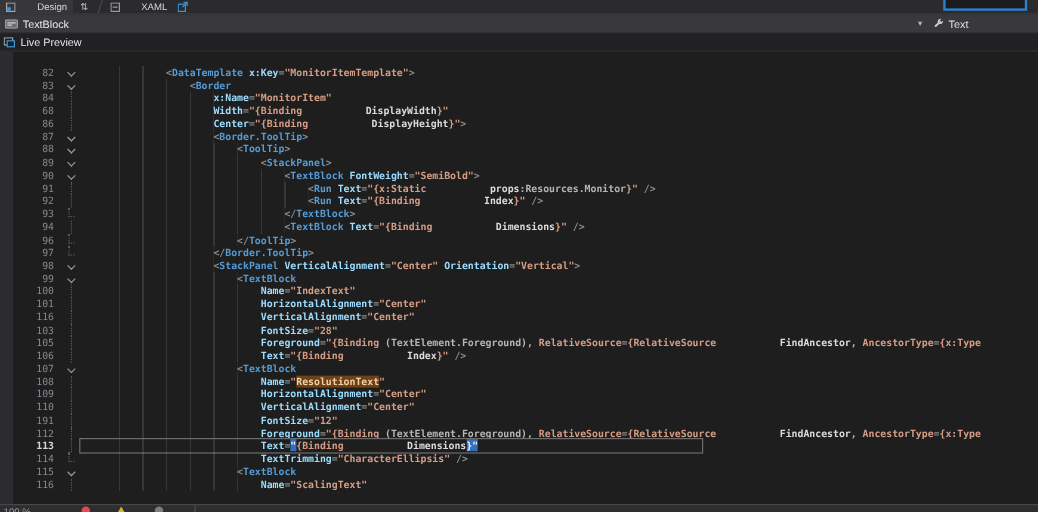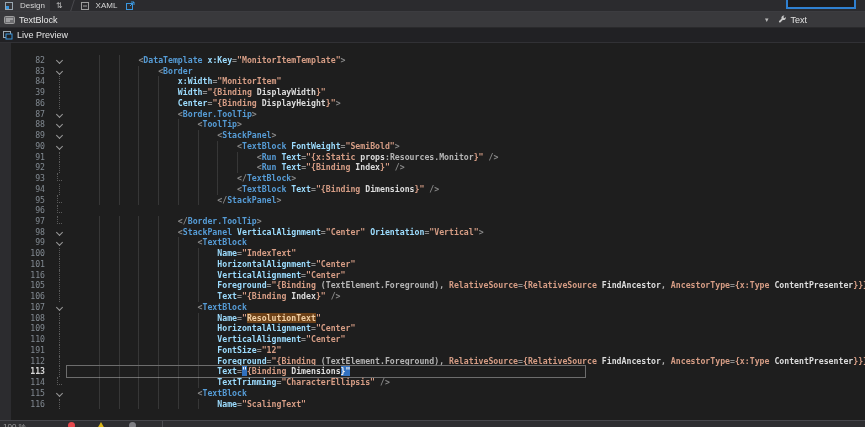--- a/index.html
+++ b/index.html
@@ -7,21 +7,21 @@
     width:865px;height:427px;position:relative;overflow:hidden;
     background:#1e1e1e;font-family:"Liberation Sans",sans-serif;
     -webkit-font-smoothing:antialiased;
   }
   
   .tabstrip{
     position:absolute;left:0;top:0;width:865px;height:11px;
     background:#2b2b2e;border-bottom:1px solid #3c3c40;
     display:flex;align-items:center;font-size:8px;color:#d6d6d6;
   }
-  .tab{display:flex;align-items:center;height:11px;padding:0 5px;gap:7px;}
+  .tab{display:flex;align-items:center;height:11px;padding:0 5px;gap:18px;}
   .tab.design{background:#37373a;}
   .swapbtn{color:#bdbdbd;font-size:8px;margin:0 6px;line-height:10px;}
   .slant{width:1px;height:11px;background:#4a4a4e;transform:skewX(-18deg);margin:0 3px;}
   .miniicon{display:inline-block;}
   .popout{margin-left:4px;}
   
   .bluebox{
     position:absolute;left:786px;top:-2px;width:70px;height:11px;
     background:#1b1b1d;border:2px solid #2f80d0;box-sizing:border-box;
   }
@@ -56,21 +56,21 @@
   .chev{display:inline-block;width:4px;height:4px;border-right:1px solid #9a9a9a;border-bottom:1px solid #9a9a9a;transform:rotate(45deg);margin-top:2px;}
   .vln{display:inline-block;width:0;height:10.74px;border-left:1px dotted #5a5a5a;}
   .crn{display:inline-block;width:4px;height:7px;border-left:1px dotted #5a5a5a;border-bottom:1px dotted #5a5a5a;margin-bottom:2px;}
   .code{position:absolute;left:72px;top:0;padding-left:27px;}
   .ind{display:inline-block;height:10.74px;vertical-align:top;
        background-image:repeating-linear-gradient(to right,rgba(255,255,255,.11) 0,rgba(255,255,255,.11) 1px,transparent 1px,transparent 4ch);}
   .tok.d{color:#8a8a8a;}
   .tok.e{color:#569cd6;}
   .tok.a{color:#9cdcfe;}
   .tok.v{color:#d69d85;}
-  .tok.w{color:#dcdcdc;}
+  .tok.w{color:#dcdcdc;margin-left:48px;}
   .tok.g{color:#b5b5b5;}
   .tok.n{color:#cccccc;}
   .tok.h{color:#f2d0a4;background:#6e4218;}
   .tok.s{color:#f2f2f2;background:#3271c0;}
   .curbox{position:absolute;left:66px;top:-1px;width:518px;height:10.74px;border:1px solid #6d6d6d;pointer-events:none;}
   
   .bottombar{
     position:absolute;left:0;top:420px;width:865px;height:7px;overflow:hidden;
     background:#2e2e31;border-top:1px solid #46464b;box-sizing:border-box;
     display:flex;align-items:flex-start;font-size:8px;color:#9d9d9d;
@@ -133,39 +133,39 @@
       <rect x="0.5" y="0.5" width="7" height="6" fill="none" stroke="#9aa7b0"></rect>
       <rect x="3" y="3" width="6" height="5" fill="#1e1e1e" stroke="#3a96dd"></rect>
     </svg>
   <span>Live Preview</span>
 </div>
 
 <div class="mstrip"></div>
 <div class="editor" id="editor">
     <div class="cl"><span class="ln">82</span><span class="fold"><i class="chev"></i></span><span class="code"><span class="ind" style="width: 8ch;"></span><span class="tok d">&lt;</span><span class="tok e">DataTemplate</span><span class="tok n"> </span><span class="tok a">x:Key</span><span class="tok d">=</span><span class="tok v">"MonitorItemTemplate"</span><span class="tok d">&gt;</span></span></div>
     <div class="cl"><span class="ln">83</span><span class="fold"><i class="chev"></i></span><span class="code"><span class="ind" style="width: 12ch;"></span><span class="tok d">&lt;</span><span class="tok e">Border</span></span></div>
-    <div class="cl"><span class="ln">84</span><span class="fold"><i class="vln"></i></span><span class="code"><span class="ind" style="width: 16ch;"></span><span class="tok a">x:Width</span><span class="tok d">=</span><span class="tok v">"MonitorItem"</span></span></div>
-    <div class="cl"><span class="ln">39</span><span class="fold"><i class="vln"></i></span><span class="code"><span class="ind" style="width: 16ch;"></span><span class="tok a">Width</span><span class="tok d">=</span><span class="tok v">"{Binding </span><span class="tok w">DisplayWidth</span><span class="tok v">}"</span></span></div>
+    <div class="cl"><span class="ln">84</span><span class="fold"><i class="vln"></i></span><span class="code"><span class="ind" style="width: 16ch;"></span><span class="tok a">x:Name</span><span class="tok d">=</span><span class="tok v">"MonitorItem"</span></span></div>
+    <div class="cl"><span class="ln">68</span><span class="fold"><i class="vln"></i></span><span class="code"><span class="ind" style="width: 16ch;"></span><span class="tok a">Width</span><span class="tok d">=</span><span class="tok v">"{Binding </span><span class="tok w">DisplayWidth</span><span class="tok v">}"</span></span></div>
     <div class="cl"><span class="ln">86</span><span class="fold"><i class="vln"></i></span><span class="code"><span class="ind" style="width: 16ch;"></span><span class="tok a">Center</span><span class="tok d">=</span><span class="tok v">"{Binding </span><span class="tok w">DisplayHeight</span><span class="tok v">}"</span><span class="tok d">&gt;</span></span></div>
     <div class="cl"><span class="ln">87</span><span class="fold"><i class="chev"></i></span><span class="code"><span class="ind" style="width: 16ch;"></span><span class="tok d">&lt;</span><span class="tok e">Border.ToolTip</span><span class="tok d">&gt;</span></span></div>
     <div class="cl"><span class="ln">88</span><span class="fold"><i class="chev"></i></span><span class="code"><span class="ind" style="width: 20ch;"></span><span class="tok d">&lt;</span><span class="tok e">ToolTip</span><span class="tok d">&gt;</span></span></div>
     <div class="cl"><span class="ln">89</span><span class="fold"><i class="chev"></i></span><span class="code"><span class="ind" style="width: 24ch;"></span><span class="tok d">&lt;</span><span class="tok e">StackPanel</span><span class="tok d">&gt;</span></span></div>
     <div class="cl"><span class="ln">90</span><span class="fold"><i class="chev"></i></span><span class="code"><span class="ind" style="width: 28ch;"></span><span class="tok d">&lt;</span><span class="tok e">TextBlock</span><span class="tok n"> </span><span class="tok a">FontWeight</span><span class="tok d">=</span><span class="tok v">"SemiBold"</span><span class="tok d">&gt;</span></span></div>
     <div class="cl"><span class="ln">91</span><span class="fold"><i class="vln"></i></span><span class="code"><span class="ind" style="width: 32ch;"></span><span class="tok d">&lt;</span><span class="tok e">Run</span><span class="tok n"> </span><span class="tok a">Text</span><span class="tok d">=</span><span class="tok v">"{x:Static </span><span class="tok w">props</span><span class="tok g">:Resources.Monitor</span><span class="tok v">}"</span><span class="tok d"> /&gt;</span></span></div>
     <div class="cl"><span class="ln">92</span><span class="fold"><i class="vln"></i></span><span class="code"><span class="ind" style="width: 32ch;"></span><span class="tok d">&lt;</span><span class="tok e">Run</span><span class="tok n"> </span><span class="tok a">Text</span><span class="tok d">=</span><span class="tok v">"{Binding </span><span class="tok w">Index</span><span class="tok v">}"</span><span class="tok d"> /&gt;</span></span></div>
     <div class="cl"><span class="ln">93</span><span class="fold"><i class="crn"></i></span><span class="code"><span class="ind" style="width: 28ch;"></span><span class="tok d">&lt;/</span><span class="tok e">TextBlock</span><span class="tok d">&gt;</span></span></div>
     <div class="cl"><span class="ln">94</span><span class="fold"><i class="vln"></i></span><span class="code"><span class="ind" style="width: 28ch;"></span><span class="tok d">&lt;</span><span class="tok e">TextBlock</span><span class="tok n"> </span><span class="tok a">Text</span><span class="tok d">=</span><span class="tok v">"{Binding </span><span class="tok w">Dimensions</span><span class="tok v">}"</span><span class="tok d"> /&gt;</span></span></div>
-    <div class="cl"><span class="ln">95</span><span class="fold"><i class="crn"></i></span><span class="code"><span class="ind" style="width: 24ch;"></span><span class="tok d">&lt;/</span><span class="tok e">StackPanel</span><span class="tok d">&gt;</span></span></div>
-    <div class="cl"><span class="ln">96</span><span class="fold"><i class="crn"></i></span></div>
+    <div class="cl"><span class="ln">96</span><span class="fold"><i class="crn"></i></span><span class="code"><span class="ind" style="width: 20ch;"></span><span class="tok d">&lt;/</span><span class="tok e">ToolTip</span><span class="tok d">&gt;</span></span></div>
     <div class="cl"><span class="ln">97</span><span class="fold"><i class="crn"></i></span><span class="code"><span class="ind" style="width: 16ch;"></span><span class="tok d">&lt;/</span><span class="tok e">Border.ToolTip</span><span class="tok d">&gt;</span></span></div>
     <div class="cl"><span class="ln">98</span><span class="fold"><i class="chev"></i></span><span class="code"><span class="ind" style="width: 16ch;"></span><span class="tok d">&lt;</span><span class="tok e">StackPanel</span><span class="tok n"> </span><span class="tok a">VerticalAlignment</span><span class="tok d">=</span><span class="tok v">"Center"</span><span class="tok n"> </span><span class="tok a">Orientation</span><span class="tok d">=</span><span class="tok v">"Vertical"</span><span class="tok d">&gt;</span></span></div>
     <div class="cl"><span class="ln">99</span><span class="fold"><i class="chev"></i></span><span class="code"><span class="ind" style="width: 20ch;"></span><span class="tok d">&lt;</span><span class="tok e">TextBlock</span></span></div>
     <div class="cl"><span class="ln">100</span><span class="fold"><i class="vln"></i></span><span class="code"><span class="ind" style="width: 24ch;"></span><span class="tok a">Name</span><span class="tok d">=</span><span class="tok v">"IndexText"</span></span></div>
     <div class="cl"><span class="ln">101</span><span class="fold"><i class="vln"></i></span><span class="code"><span class="ind" style="width: 24ch;"></span><span class="tok a">HorizontalAlignment</span><span class="tok d">=</span><span class="tok v">"Center"</span></span></div>
     <div class="cl"><span class="ln">116</span><span class="fold"><i class="vln"></i></span><span class="code"><span class="ind" style="width: 24ch;"></span><span class="tok a">VerticalAlignment</span><span class="tok d">=</span><span class="tok v">"Center"</span></span></div>
+    <div class="cl"><span class="ln">103</span><span class="fold"><i class="vln"></i></span><span class="code"><span class="ind" style="width: 24ch;"></span><span class="tok a">FontSize</span><span class="tok d">=</span><span class="tok v">"28"</span></span></div>
     <div class="cl"><span class="ln">105</span><span class="fold"><i class="vln"></i></span><span class="code"><span class="ind" style="width: 24ch;"></span><span class="tok a">Foreground</span><span class="tok d">=</span><span class="tok v">"{Binding </span><span class="tok g">(TextElement.Foreground), </span><span class="tok v">RelativeSource</span><span class="tok d">=</span><span class="tok v">{RelativeSource </span><span class="tok w">FindAncestor</span><span class="tok g">, </span><span class="tok v">AncestorType</span><span class="tok d">=</span><span class="tok v">{x:Type </span><span class="tok w">ContentPresenter</span><span class="tok v">}}}"</span></span></div>
     <div class="cl"><span class="ln">106</span><span class="fold"><i class="vln"></i></span><span class="code"><span class="ind" style="width: 24ch;"></span><span class="tok a">Text</span><span class="tok d">=</span><span class="tok v">"{Binding </span><span class="tok w">Index</span><span class="tok v">}"</span><span class="tok d"> /&gt;</span></span></div>
     <div class="cl"><span class="ln">107</span><span class="fold"><i class="chev"></i></span><span class="code"><span class="ind" style="width: 20ch;"></span><span class="tok d">&lt;</span><span class="tok e">TextBlock</span></span></div>
     <div class="cl"><span class="ln">108</span><span class="fold"><i class="vln"></i></span><span class="code"><span class="ind" style="width: 24ch;"></span><span class="tok a">Name</span><span class="tok d">=</span><span class="tok v">"</span><span class="tok h">ResolutionText</span><span class="tok v">"</span></span></div>
     <div class="cl"><span class="ln">109</span><span class="fold"><i class="vln"></i></span><span class="code"><span class="ind" style="width: 24ch;"></span><span class="tok a">HorizontalAlignment</span><span class="tok d">=</span><span class="tok v">"Center"</span></span></div>
     <div class="cl"><span class="ln">110</span><span class="fold"><i class="vln"></i></span><span class="code"><span class="ind" style="width: 24ch;"></span><span class="tok a">VerticalAlignment</span><span class="tok d">=</span><span class="tok v">"Center"</span></span></div>
     <div class="cl"><span class="ln">191</span><span class="fold"><i class="vln"></i></span><span class="code"><span class="ind" style="width: 24ch;"></span><span class="tok a">FontSize</span><span class="tok d">=</span><span class="tok v">"12"</span></span></div>
     <div class="cl"><span class="ln">112</span><span class="fold"><i class="vln"></i></span><span class="code"><span class="ind" style="width: 24ch;"></span><span class="tok a">Foreground</span><span class="tok d">=</span><span class="tok v">"{Binding </span><span class="tok g">(TextElement.Foreground), </span><span class="tok v">RelativeSource</span><span class="tok d">=</span><span class="tok v">{RelativeSource </span><span class="tok w">FindAncestor</span><span class="tok g">, </span><span class="tok v">AncestorType</span><span class="tok d">=</span><span class="tok v">{x:Type </span><span class="tok w">ContentPresenter</span><span class="tok v">}}}"</span></span></div>
     <div class="cl current"><span class="ln">113</span><span class="fold"><i class="vln"></i></span><span class="code"><span class="ind" style="width: 24ch;"></span><span class="tok a">Text</span><span class="tok d">=</span><span class="tok s">"</span><span class="tok v">{Binding </span><span class="tok w">Dimensions</span><span class="tok s">}"</span></span><div class="curbox"></div></div>
     <div class="cl"><span class="ln">114</span><span class="fold"><i class="crn"></i></span><span class="code"><span class="ind" style="width: 24ch;"></span><span class="tok a">TextTrimming</span><span class="tok d">=</span><span class="tok v">"CharacterEllipsis"</span><span class="tok d"> /&gt;</span></span></div>

